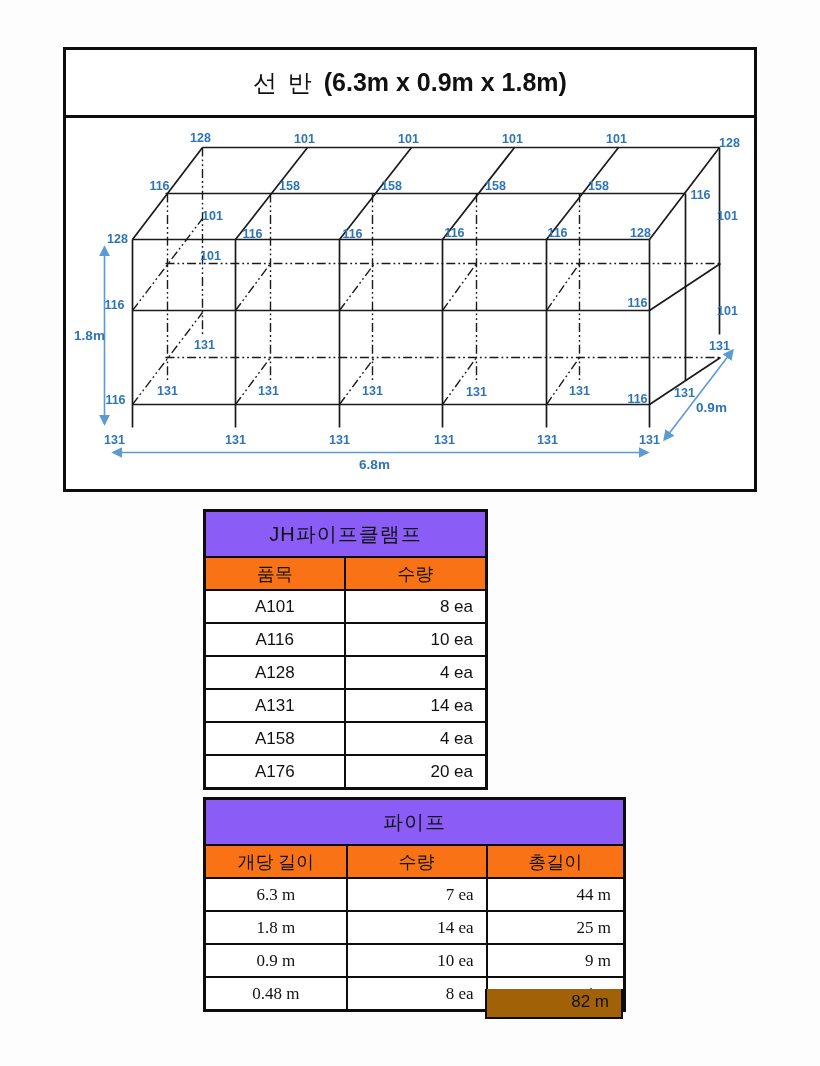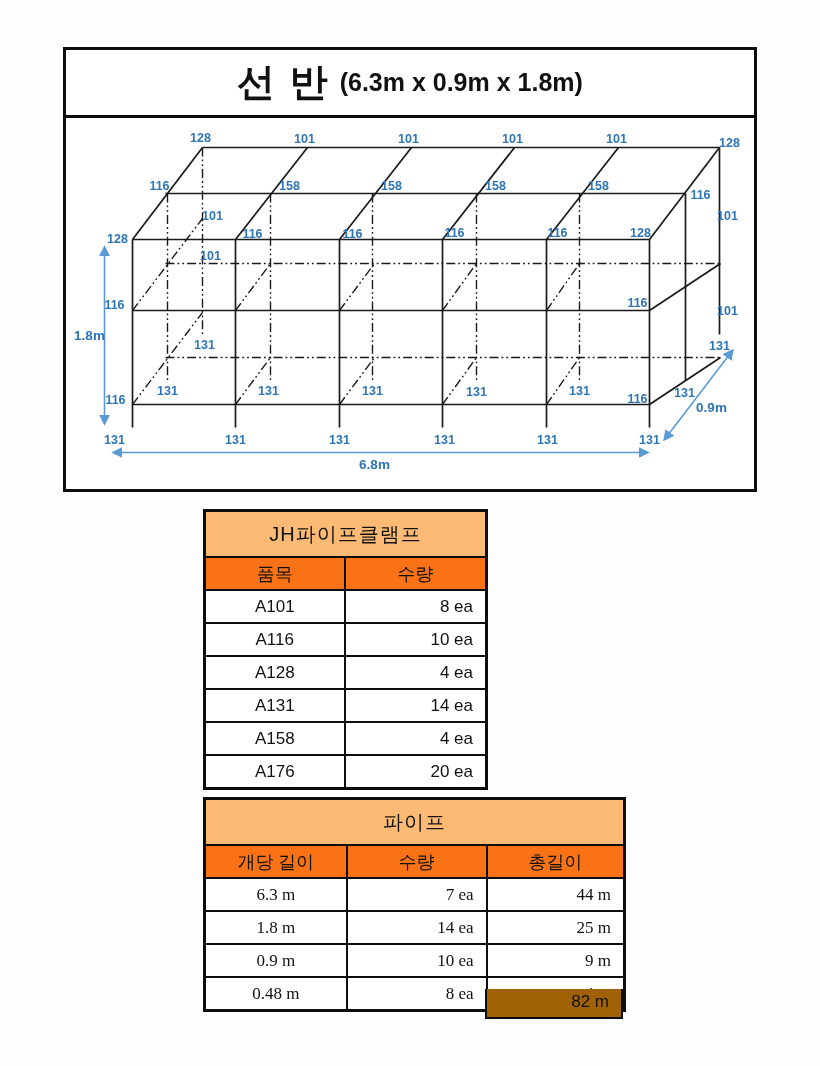--- a/index.html
+++ b/index.html
@@ -9,36 +9,36 @@
   }
   
   .frame{
     position:absolute;left:63px;top:47px;width:694px;height:445px;
     border:3.5px solid #0d0d0d;box-sizing:border-box;background:#fff;
   }
   .title-bar{
     height:65px;border-bottom:3px solid #0d0d0d;
     display:flex;align-items:center;justify-content:center;gap:10px;
   }
-  .t-main{font-size:38px;font-weight:bold;letter-spacing:2px;}
+  .t-main{font-size:24px;font-weight:normal;letter-spacing:2px;}
   .t-dims{font-size:25px;font-weight:bold;text-align:right;}
   .diagram-svg{display:block;width:687px;height:371px;}
 
   
   table.sheet{
     position:absolute;border-collapse:collapse;table-layout:fixed;
     border:3px solid #0d0d0d;background:#fff;
   }
   table.sheet td,table.sheet th{
     border:2px solid #0d0d0d;font-weight:normal;overflow:hidden;white-space:nowrap;
   }
   .tbl-clamp{left:203px;top:509px;width:282px;}
   .tbl-pipe {left:203px;top:797px;width:420px;font-family:Liberation Serif, serif;}
   td.t-title{
-    height:42px;background:#fdba74;text-align:center;
+    height:42px;background:#8b5cf6;text-align:center;
     font-size:20px;letter-spacing:1px;
   }
   th.colhead{height:29px;background:#f97316;text-align:center;font-size:18px;}
   td.cell{height:29px;font-size:17px;}
   .c-center{text-align:center;}
   .c-right{text-align:right;padding-right:12px;margin-top:7px;}
   .total-cell{
     position:absolute;left:485px;top:989px;width:138px;height:30px;
     border:2.5px solid #0d0d0d;border-top:none;box-sizing:border-box;
     background:#a16207;font-size:17px;text-align:right;

